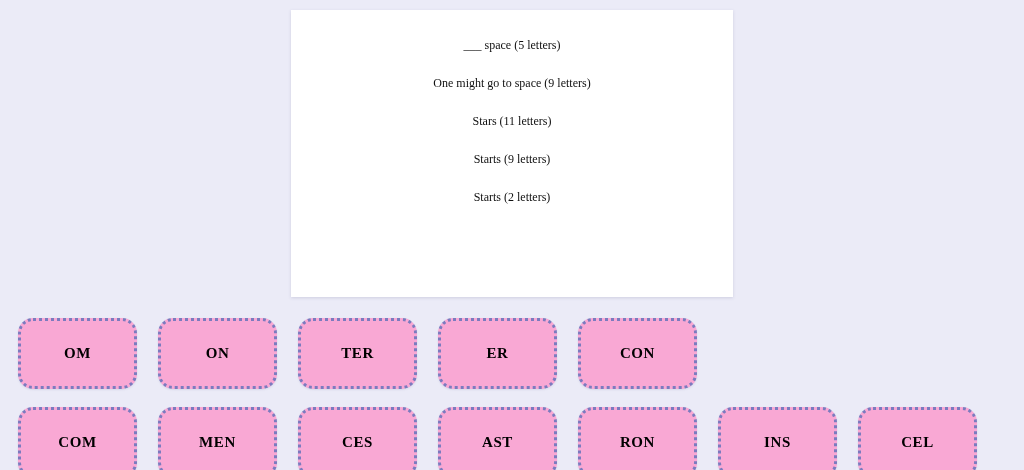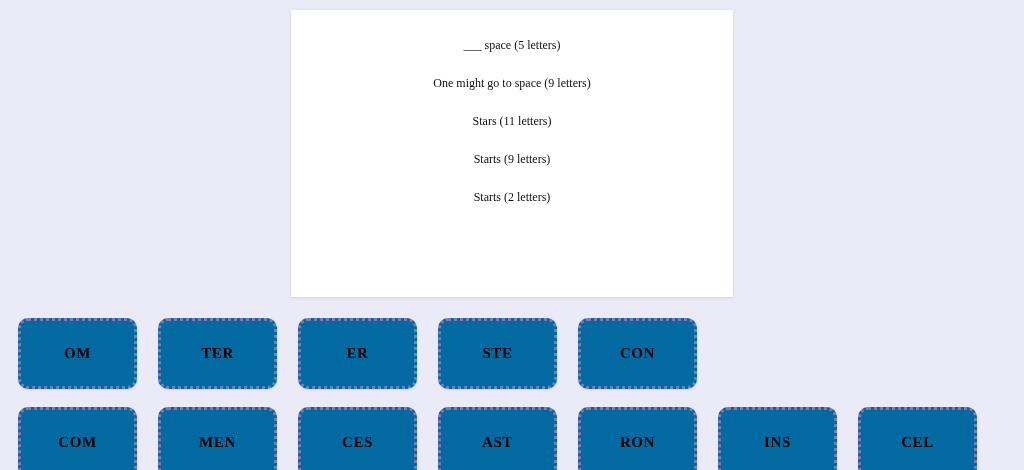--- a/index.html
+++ b/index.html
@@ -49,23 +49,23 @@
   }
   .tile-row {
     display: flex;
     gap: 21px;
     margin-bottom: 18px;
   }
   .tile {
     width: 119px;
     height: 71px;
     box-sizing: border-box;
-    background: #0369a1;
+    background: #f9a8d4;
     border: 3px dotted #7b7bbf;
-    border-radius: 10px;
+    border-radius: 15px;
     display: flex;
     align-items: center;
     justify-content: center;
     cursor: pointer;
     box-shadow: 0 1px 2px rgba(90, 90, 140, 0.12);
   }
   .tile-label {
     font-family: "Liberation Serif", "DejaVu Serif", serif;
     font-weight: bold;
     font-size: 15px;
@@ -84,27 +84,27 @@
     <div class="clue-line">Starts (9 letters)</div>
     <div class="clue-line">Starts (2 letters)</div>
   </div>
 
 <div id="tile-area">
     <div class="tile-row">
       <div class="tile">
         <span class="tile-label">OM</span>
       </div>
       <div class="tile">
+        <span class="tile-label">ON</span>
+      </div>
+      <div class="tile">
         <span class="tile-label">TER</span>
       </div>
       <div class="tile">
         <span class="tile-label">ER</span>
-      </div>
-      <div class="tile">
-        <span class="tile-label">STE</span>
       </div>
       <div class="tile">
         <span class="tile-label">CON</span>
       </div>
     </div>
     <div class="tile-row">
       <div class="tile">
         <span class="tile-label">COM</span>
       </div>
       <div class="tile">

